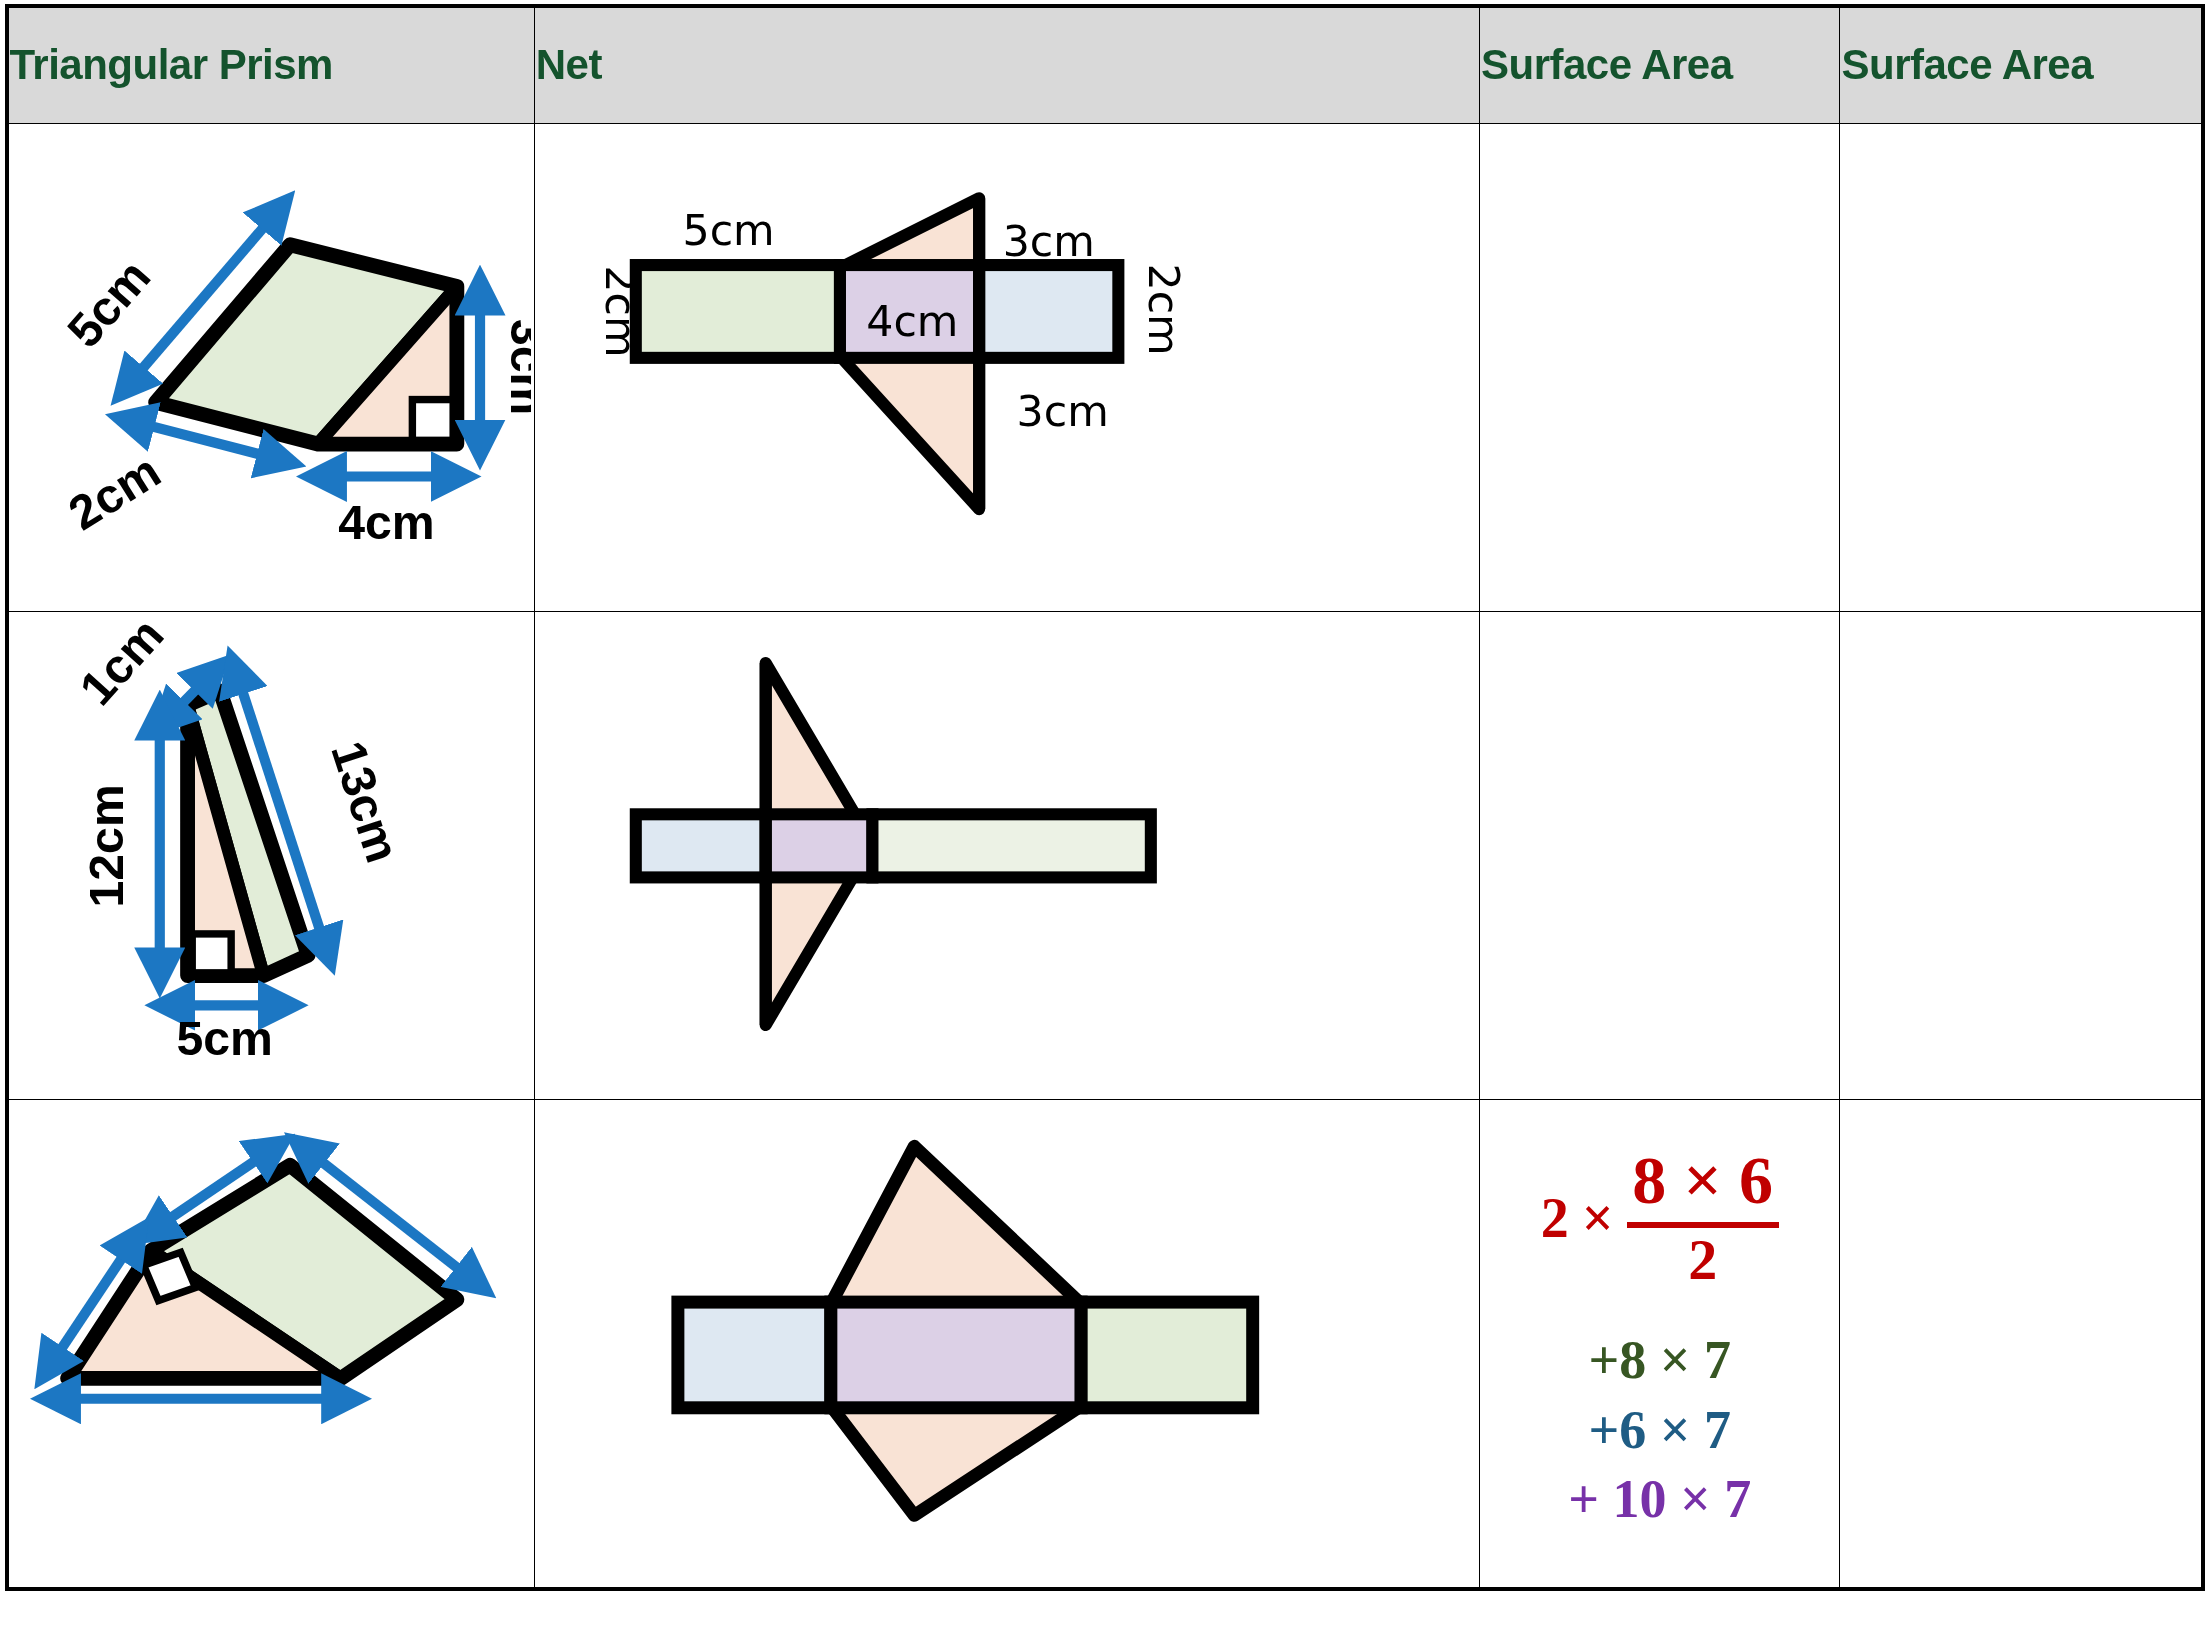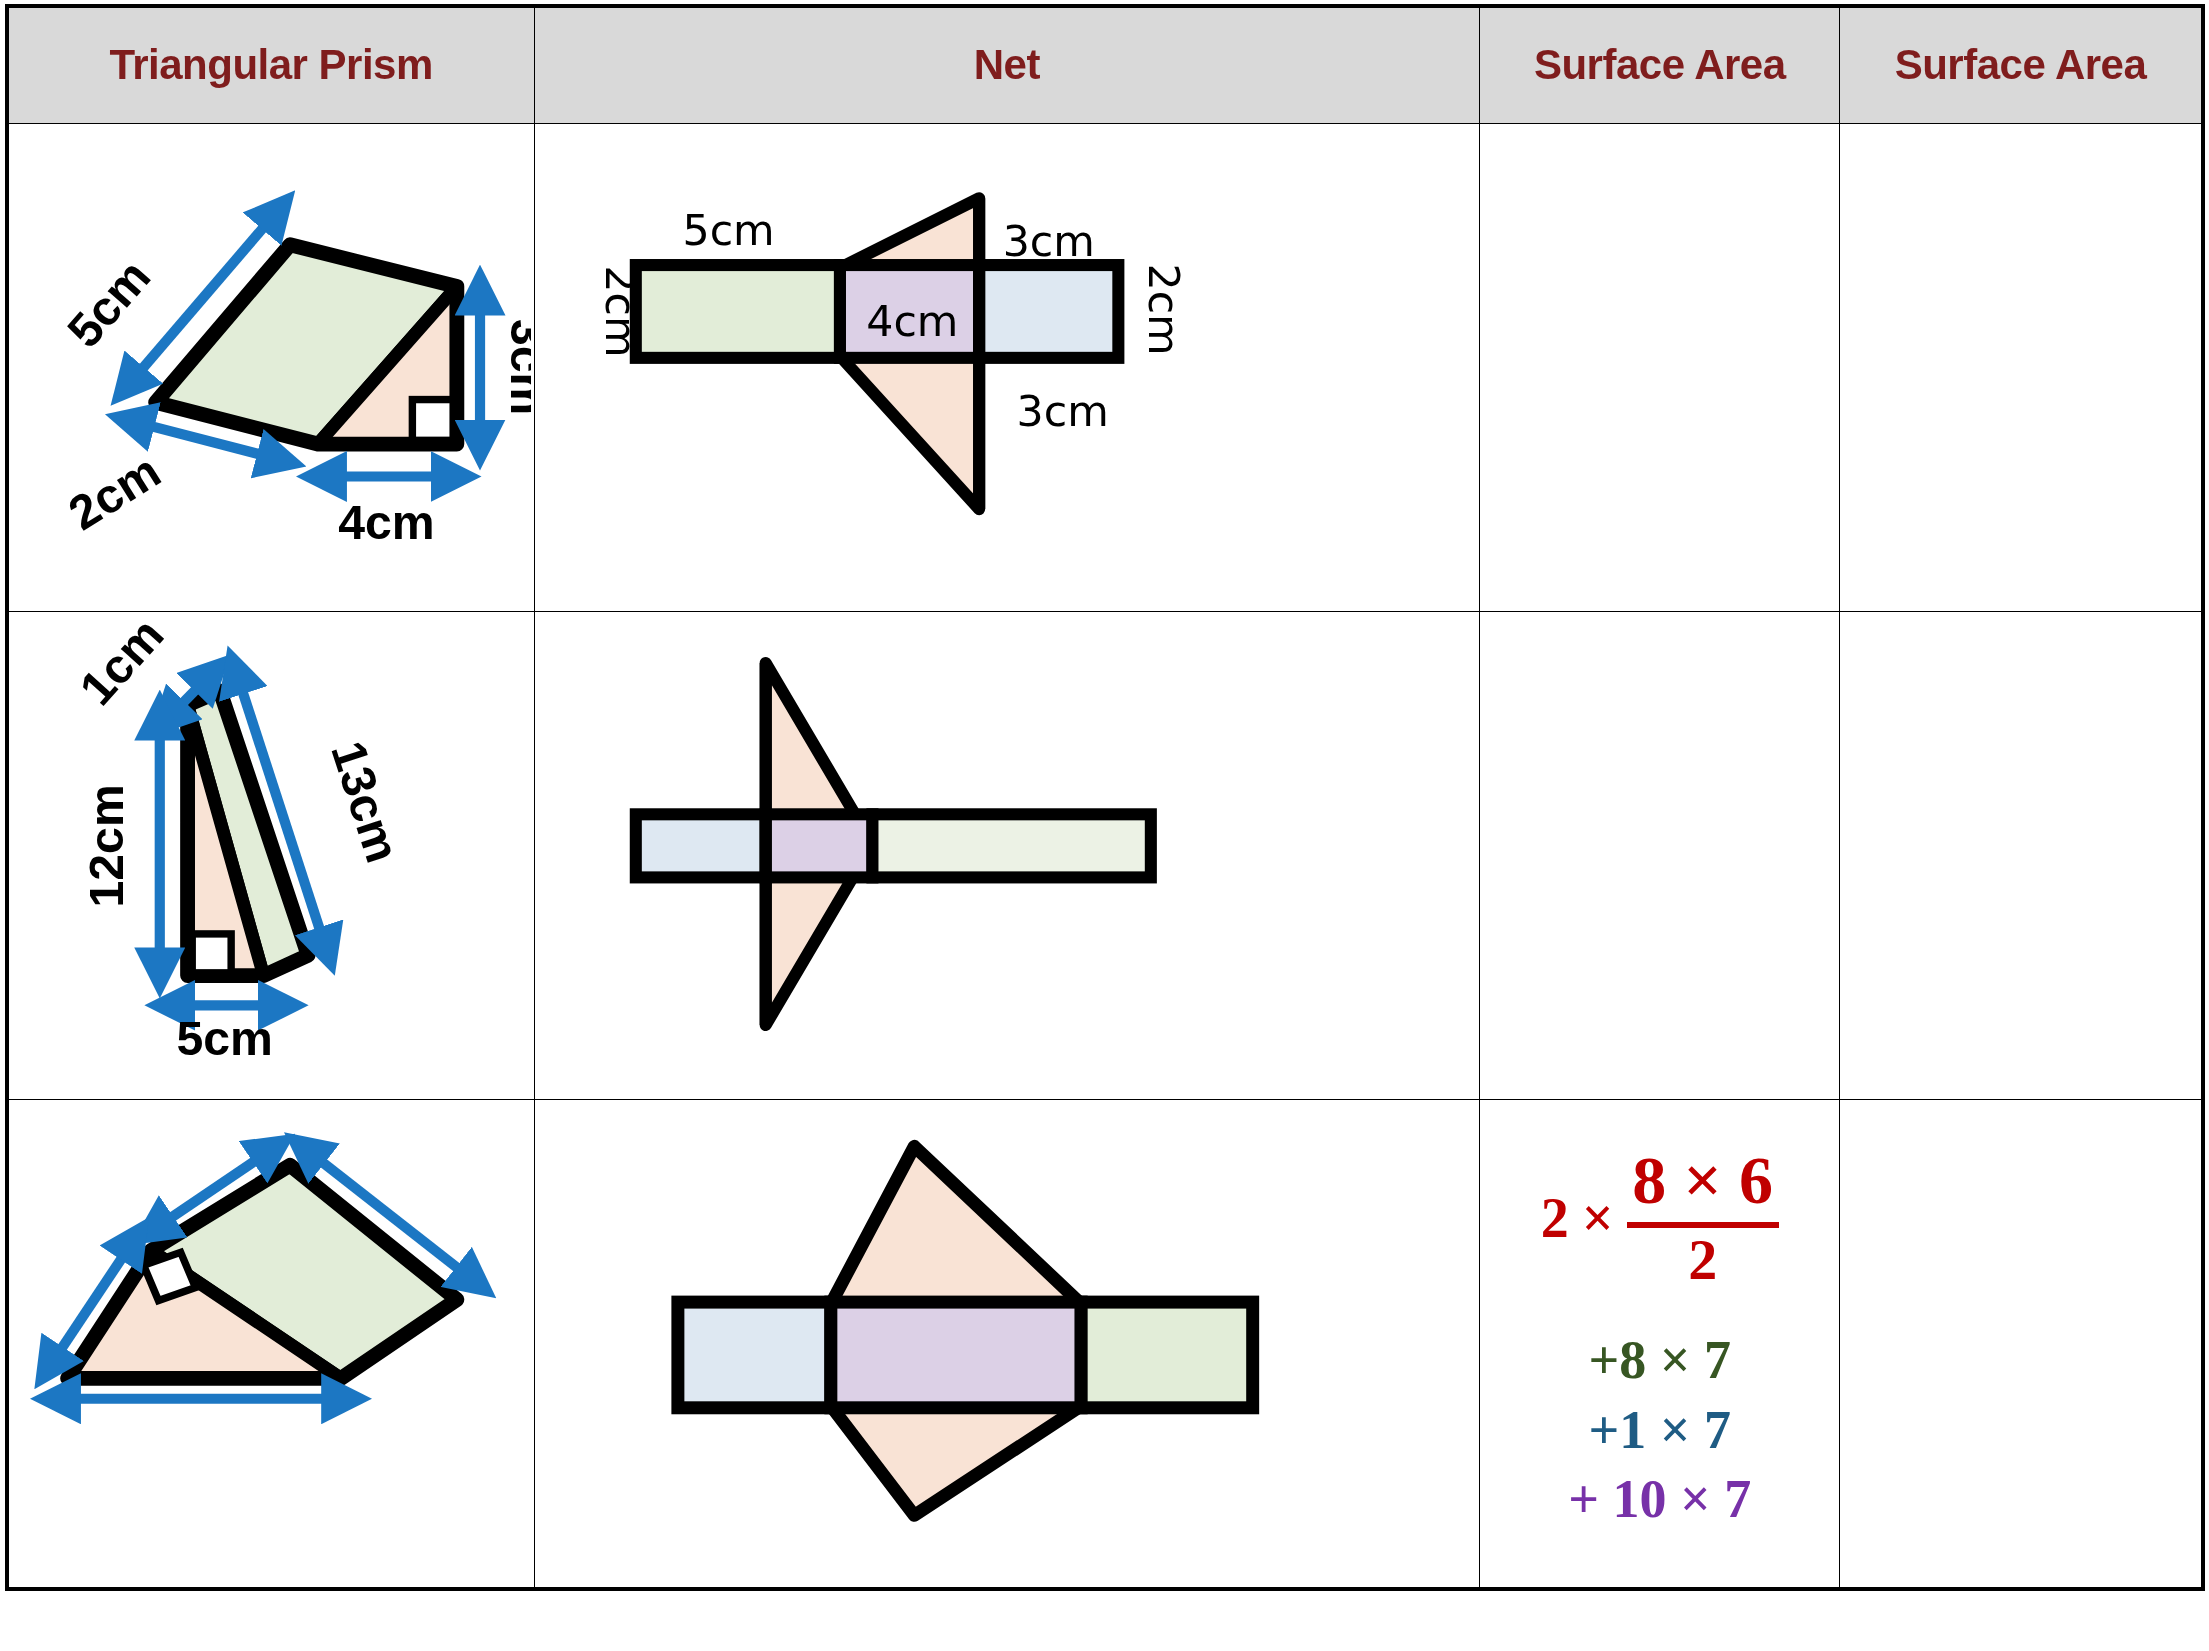--- a/index.html
+++ b/index.html
@@ -15,23 +15,23 @@
   }
   table.worksheet, table.worksheet td, table.worksheet th{
     border:1.9px solid #000;
   }
   table.worksheet{border:4.6px solid #000;}
 
   th.hdr{
     background:#D9D9D9;
     font-size:42px;
     font-weight:bold;
-    color:#7f1d1d;
+    color:#14532d;
     height:113px;
-    text-align:center;
+    text-align:left;
     vertical-align:middle;
     font-family:"Liberation Sans",sans-serif;
     letter-spacing:-0.5px;
   }
 
   td.cell{
     height:487px;
     vertical-align:middle;
     text-align:center;
     padding:0;
@@ -266,21 +266,21 @@
         <div class="row1" style="color:#C00000">
           <span>2</span>
           <span>×</span>
           <span class="frac">
             <span class="num">8 × 6</span>
             <span class="bar"></span>
             <span class="den">2</span>
           </span>
         </div>
         <div class="line" style="color:#375623">+8 × 7</div>
-        <div class="line" style="color:#1F5C84">+1 × 7</div>
+        <div class="line" style="color:#1F5C84">+6 × 7</div>
         <div class="line" style="color:#7731A8">+ 10 × 7</div>
       </div>
     </td>
 
     <td class="cell">
       <span></span>
     </td>
   </tr>
 
   </tbody>

